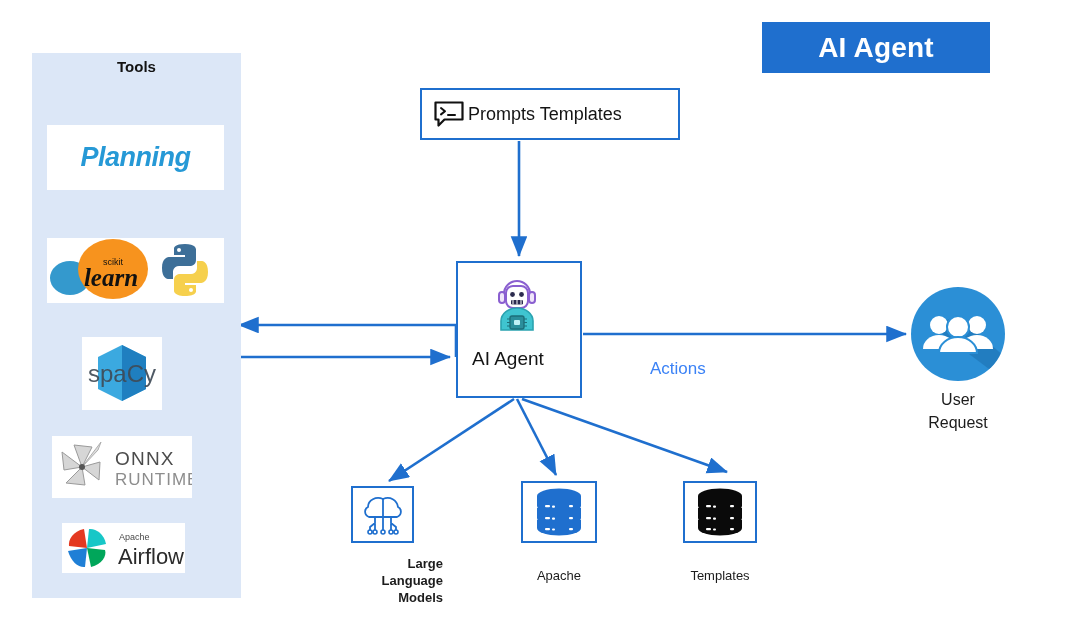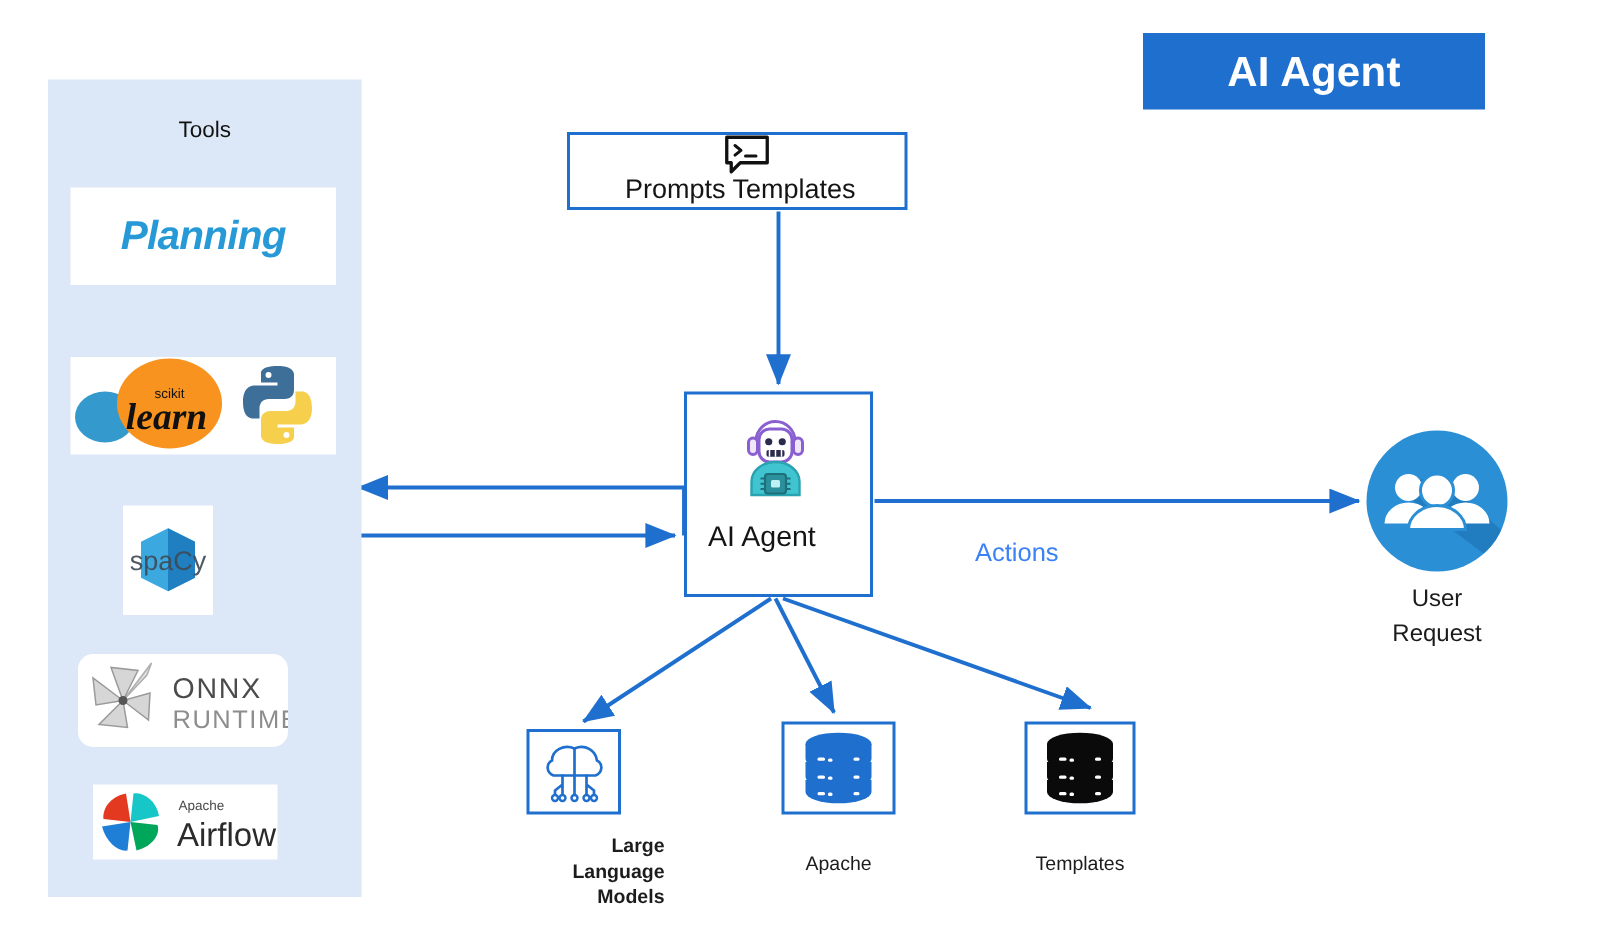--- a/index.html
+++ b/index.html
@@ -41,57 +41,56 @@
   #tools-panel {
     left: 32px; top: 53px;
     width: 209px; height: 545px;
     background: #dce7f7;
   }
   #tools-title {
     left: 32px; top: 58px;
     width: 209px;
     text-align: center;
     font-size: 15px;
-    font-weight: normal;
+    font-weight: bold;
     color: #121212;
-    margin-top: 20px;
   }
   .logo-card {
     background: #ffffff;
     display: flex;
     align-items: center;
     justify-content: center;
     overflow: hidden;
   }
 
   
   #logo-xgboost { left: 47px; top: 125px; width: 177px; height: 65px; }
   #logo-xgboost .txt {
     font-size: 27px; font-weight: bold; font-style: italic;
     color: #2699d6; letter-spacing: -.5px;
   }
   
   #logo-sklearn { left: 47px; top: 238px; width: 177px; height: 65px; }
   
-  #logo-spacy { left: 82px; top: 337px; width: 60px; height: 73px; }
-  
-  #logo-onnx { left: 52px; top: 436px; width: 140px; height: 62px; border-radius: 10px; }
+  #logo-spacy { left: 82px; top: 337px; width: 80px; height: 73px; }
+  
+  #logo-onnx { left: 52px; top: 436px; width: 140px; height: 62px; }
   
   #logo-airflow { left: 62px; top: 523px; width: 123px; height: 50px; }
 
   
   .node-box {
     border: 2px solid #1f6fce;
     background: #ffffff;
     box-sizing: border-box;
   }
   #prompts-box {
-    left: 378px; top: 88px;
-    width: 227px; height: 52px;
-    display: flex; align-items: center; flex-direction: column;
+    left: 420px; top: 88px;
+    width: 260px; height: 52px;
+    display: flex; align-items: center;
   }
   #prompts-box .lbl {
     font-size: 18px; color: #141414; margin-left: 4px;
   }
   #prompts-icon { margin-left: 12px; display: flex; align-items: center; }
 
   #agent-box {
     left: 456px; top: 261px;
     width: 126px; height: 137px;
   }

